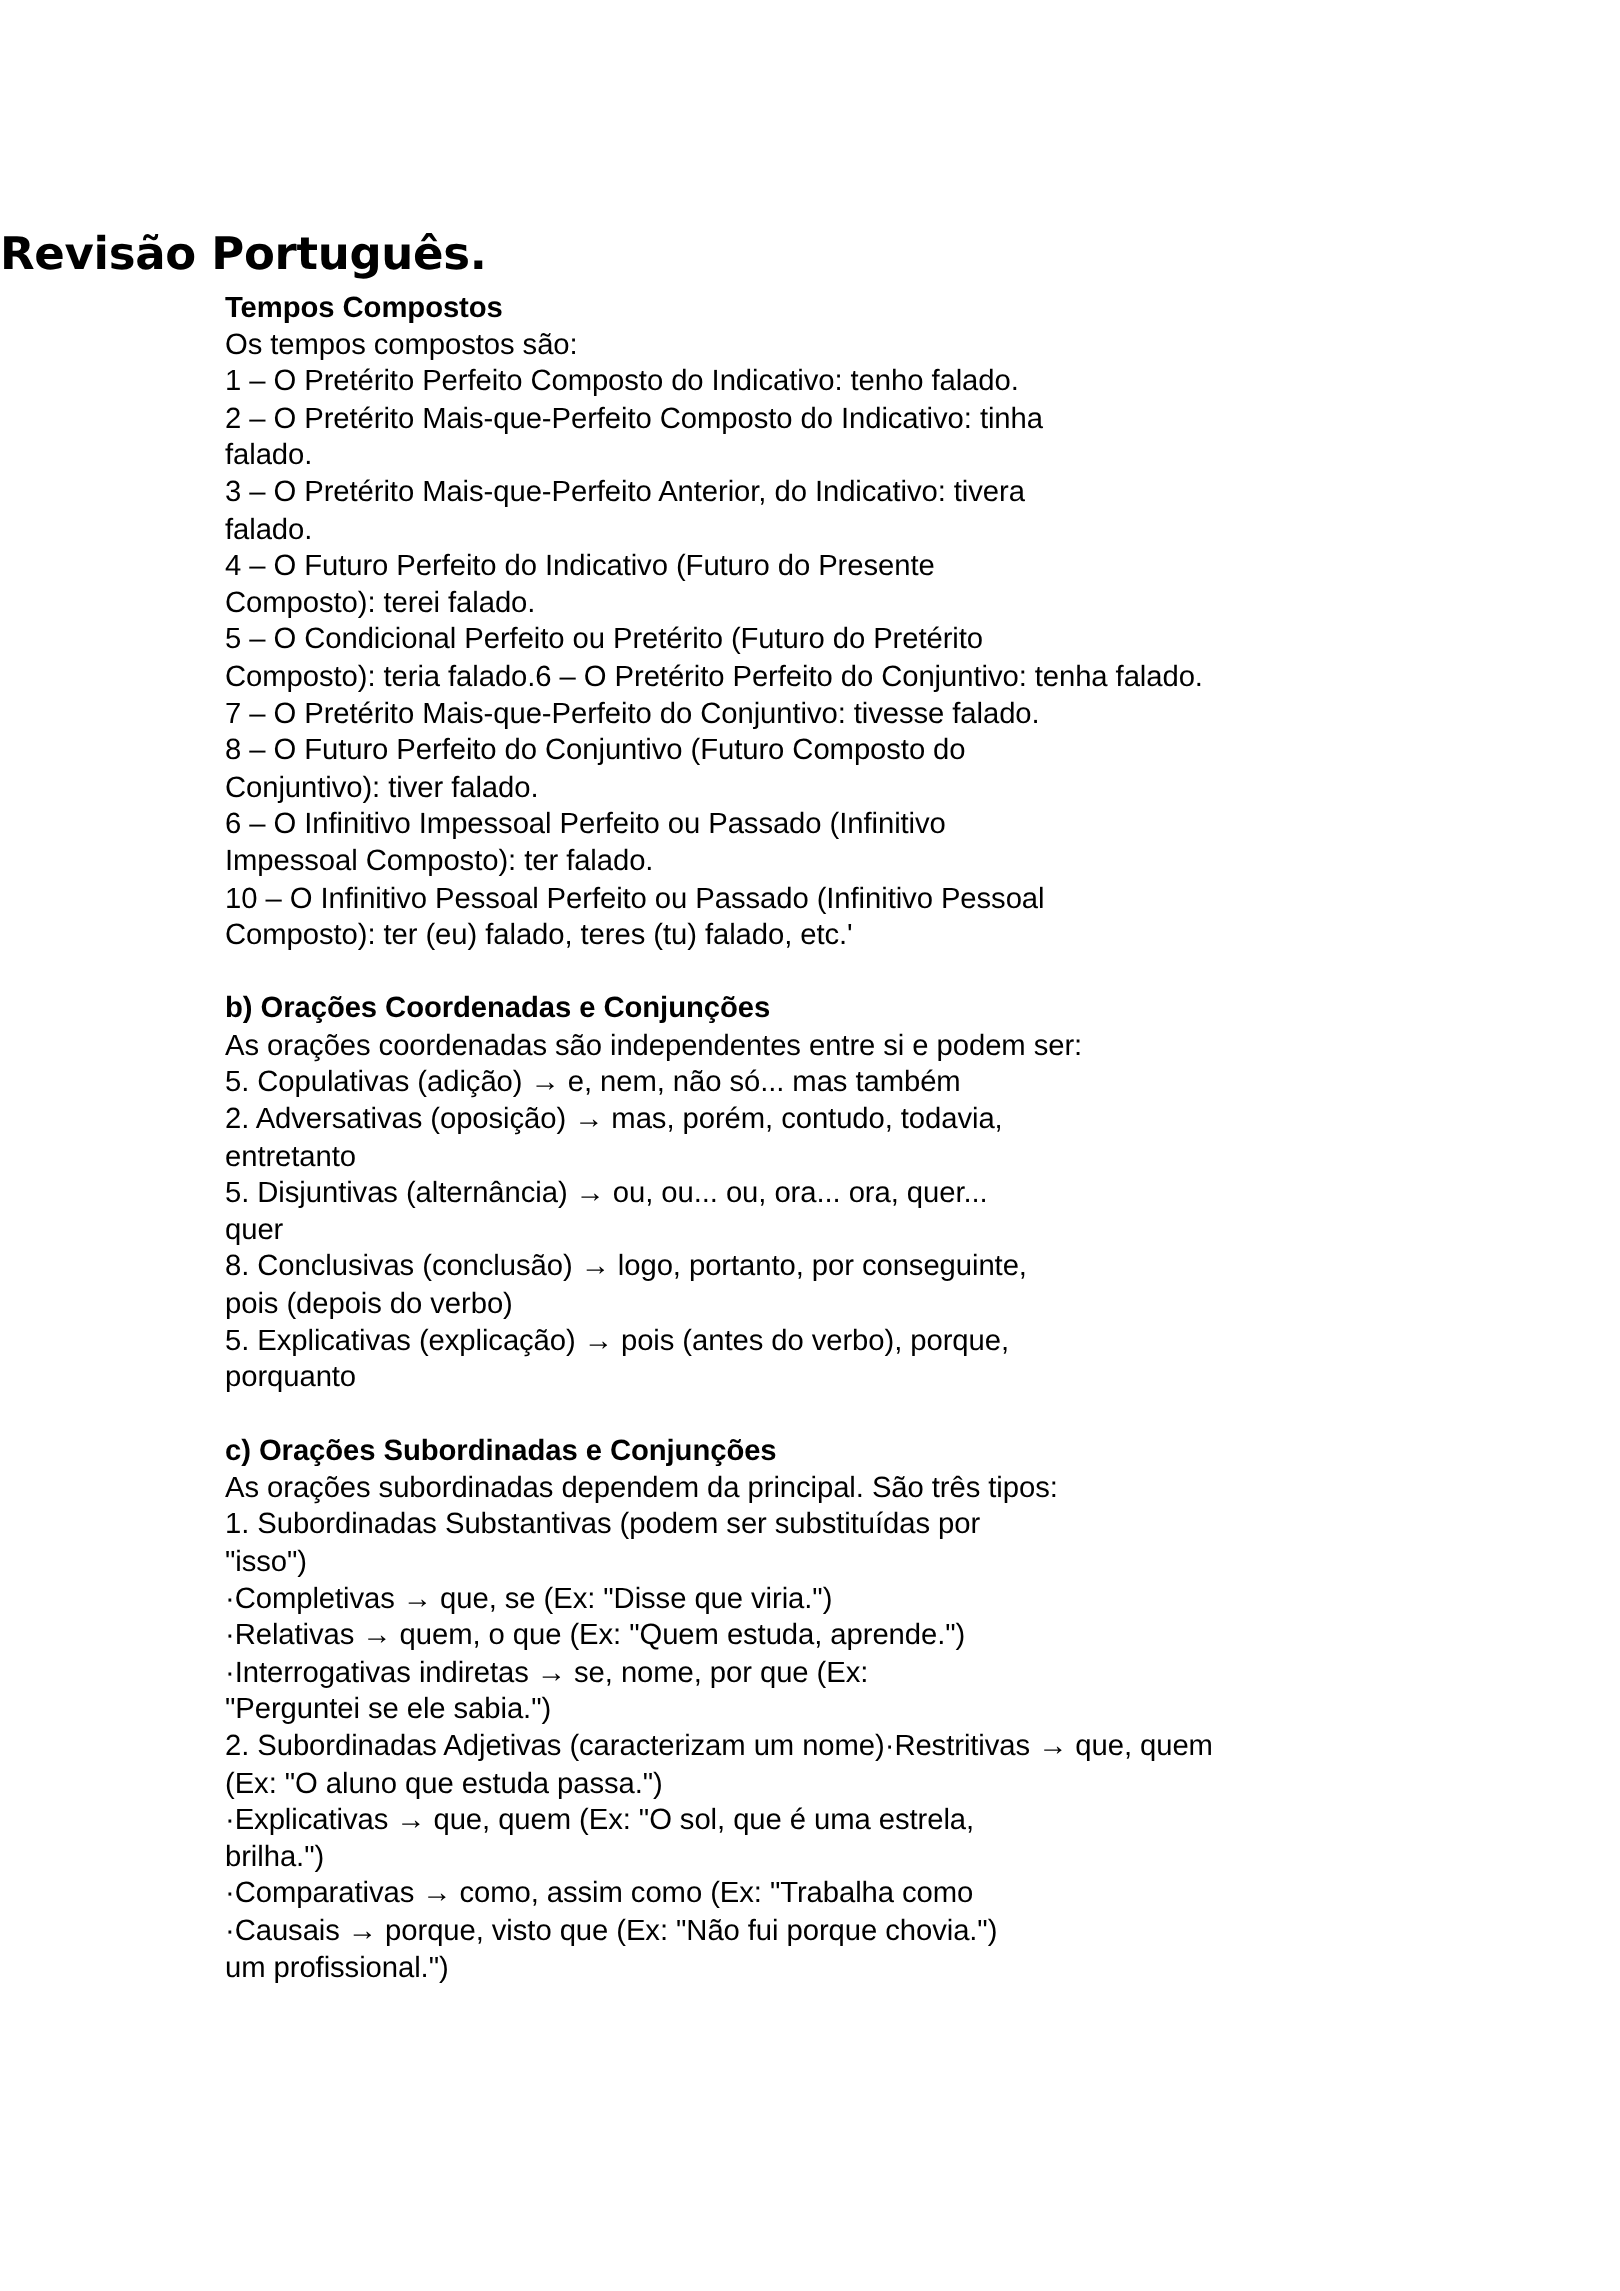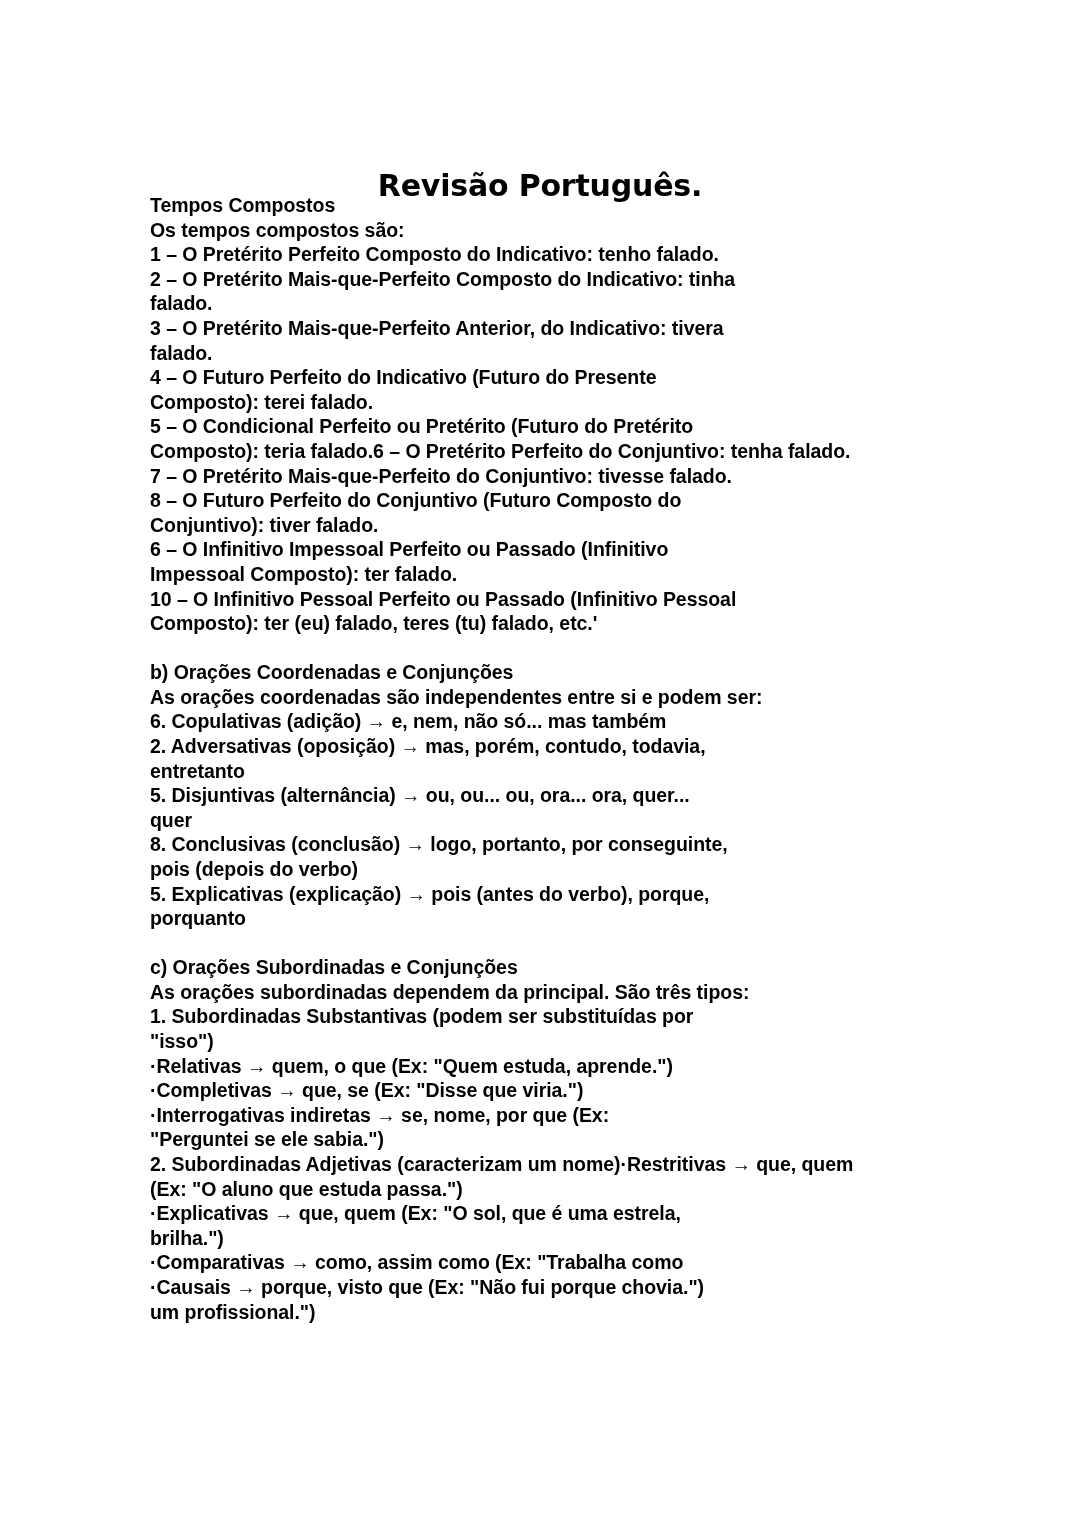--- a/index.html
+++ b/index.html
@@ -22,23 +22,22 @@
     position: absolute;
     left: 0; top: 0;
     width: 1080px;
     height: 1527px;
     background: #ffffff;
   }
 
   .doc-title {
     position: absolute;
     left: 0;
-    top: 147px;
+    top: 131px;
     width: 1080px;
-    text-align: center;
     font-size: 30px;
     font-weight: bold;
     letter-spacing: -0.2px;
     line-height: 38px;
     font-family: "DejaVu Sans", "Liberation Sans", sans-serif;
   }
 
   .body-col {
     position: absolute;
     left: 150px;
@@ -55,21 +54,21 @@
     font-size: 19.5px;
     line-height: 24.6px;
     font-weight: bold;
     white-space: pre;
     letter-spacing: -0.05px;
   }
 
   .line {
     font-size: 19.5px;
     line-height: 24.6px;
-    font-weight: bold;
+    font-weight: normal;
     white-space: pre;
     letter-spacing: -0.05px;
   }
 
   .line.bullet {
     
   }
 </style>
 </head>
 <body>
@@ -95,37 +94,37 @@
         <div class="line">8 – O Futuro Perfeito do Conjuntivo (Futuro Composto do</div>
         <div class="line">Conjuntivo): tiver falado.</div>
         <div class="line">6 – O Infinitivo Impessoal Perfeito ou Passado (Infinitivo</div>
         <div class="line">Impessoal Composto): ter falado.</div>
         <div class="line">10 – O Infinitivo Pessoal Perfeito ou Passado (Infinitivo Pessoal</div>
         <div class="line">Composto): ter (eu) falado, teres (tu) falado, etc.'</div>
       </div>
       <div class="section">
         <div class="sec-heading">b) Orações Coordenadas e Conjunções</div>
         <div class="line">As orações coordenadas são independentes entre si e podem ser:</div>
-        <div class="line">6. Copulativas (adição) → e, nem, não só... mas também</div>
+        <div class="line">5. Copulativas (adição) → e, nem, não só... mas também</div>
         <div class="line">2. Adversativas (oposição) → mas, porém, contudo, todavia,</div>
         <div class="line">entretanto</div>
         <div class="line">5. Disjuntivas (alternância) → ou, ou... ou, ora... ora, quer...</div>
         <div class="line">quer</div>
         <div class="line">8. Conclusivas (conclusão) → logo, portanto, por conseguinte,</div>
         <div class="line">pois (depois do verbo)</div>
         <div class="line">5. Explicativas (explicação) → pois (antes do verbo), porque,</div>
         <div class="line">porquanto</div>
       </div>
       <div class="section">
         <div class="sec-heading">c) Orações Subordinadas e Conjunções</div>
         <div class="line">As orações subordinadas dependem da principal. São três tipos:</div>
         <div class="line">1. Subordinadas Substantivas (podem ser substituídas por</div>
         <div class="line">"isso")</div>
+        <div class="line bullet">·Completivas → que, se (Ex: "Disse que viria.")</div>
         <div class="line bullet">·Relativas → quem, o que (Ex: "Quem estuda, aprende.")</div>
-        <div class="line bullet">·Completivas → que, se (Ex: "Disse que viria.")</div>
         <div class="line bullet">·Interrogativas indiretas → se, nome, por que (Ex:</div>
         <div class="line">"Perguntei se ele sabia.")</div>
         <div class="line">2. Subordinadas Adjetivas (caracterizam um nome)·Restritivas → que, quem</div>
         <div class="line">(Ex: "O aluno que estuda passa.")</div>
         <div class="line bullet">·Explicativas → que, quem (Ex: "O sol, que é uma estrela,</div>
         <div class="line">brilha.")</div>
         <div class="line bullet">·Comparativas → como, assim como (Ex: "Trabalha como</div>
         <div class="line bullet">·Causais → porque, visto que (Ex: "Não fui porque chovia.")</div>
         <div class="line">um profissional.")</div>
       </div>

